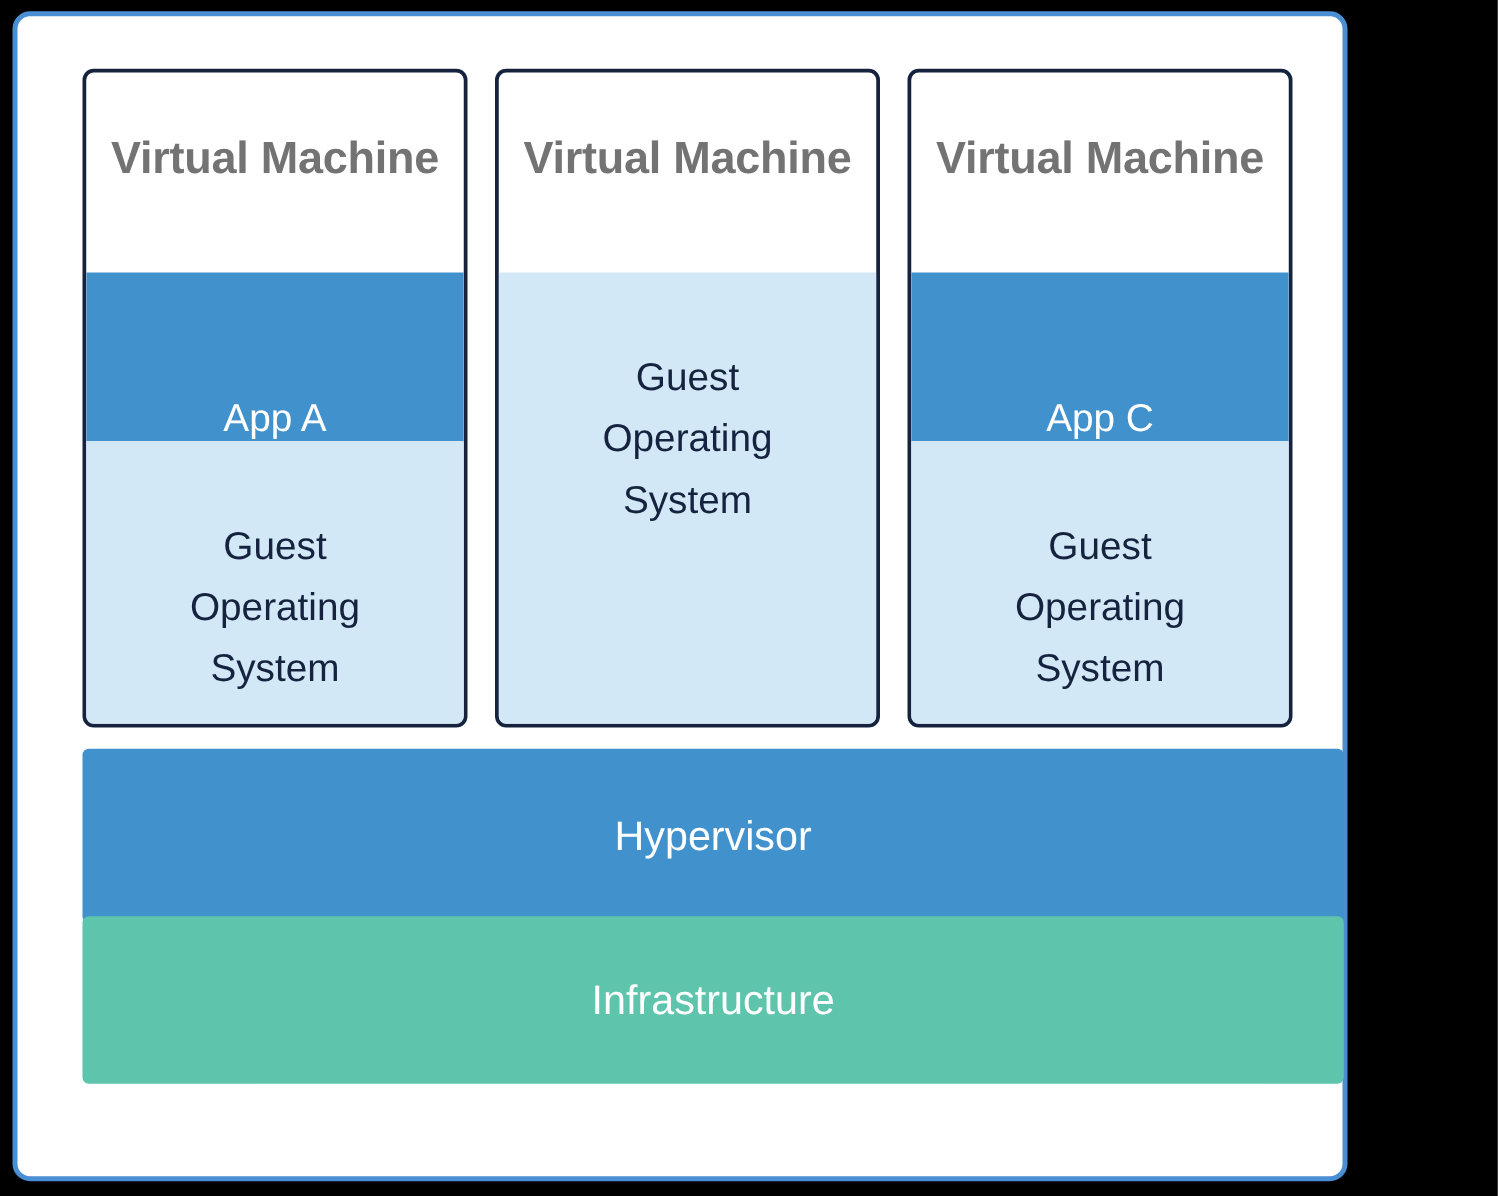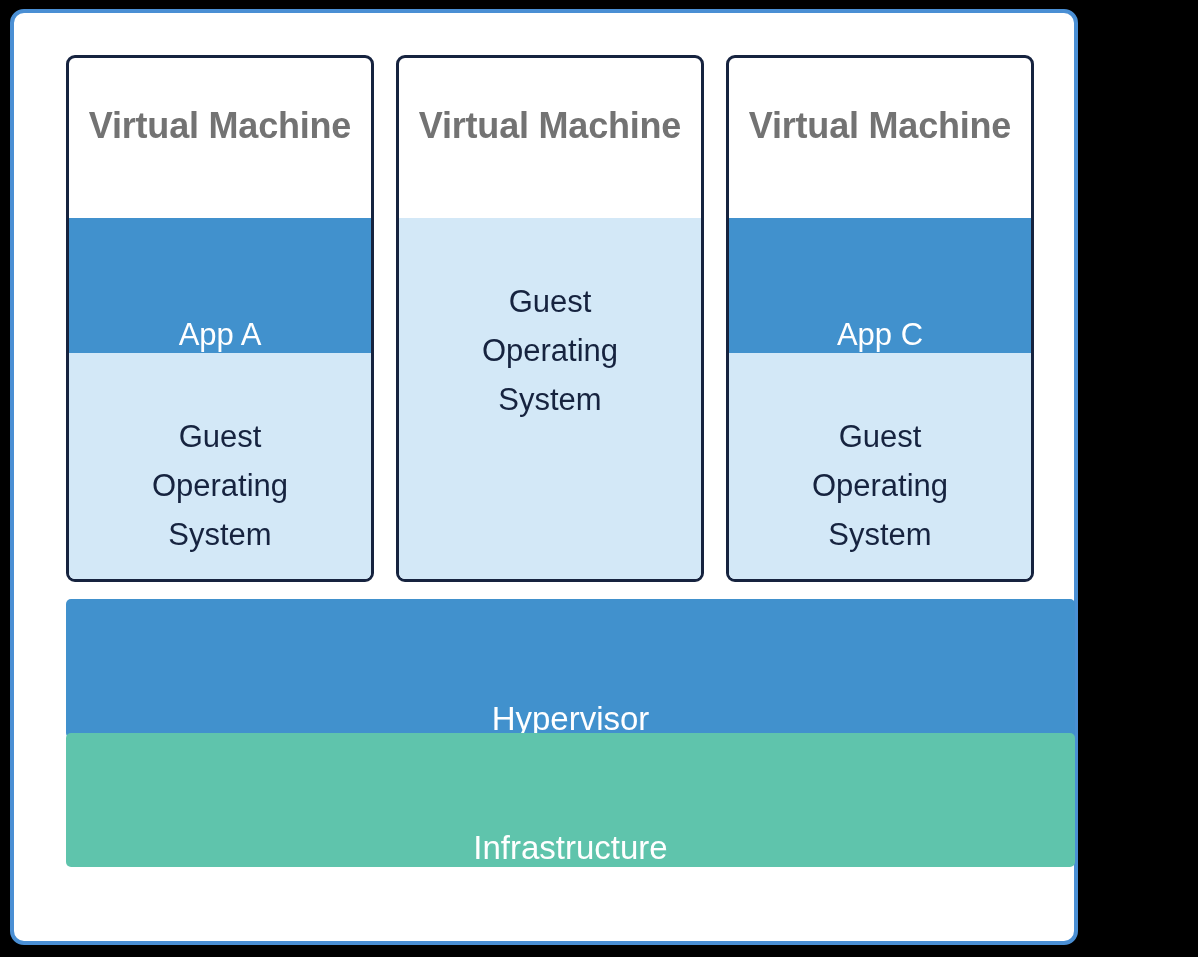--- a/index.html
+++ b/index.html
@@ -111,21 +111,21 @@
     white-space: nowrap;
   }
 
   
   .stack-bar {
     position: absolute;
     left: 52px;
     width: 1009px;
     border-radius: 5px;
     display: flex;
-    align-items: flex-end;
+    align-items: center;
     justify-content: center;
   }
 
   .stack-bar-label {
     font-size: 33px;
     color: #ffffff;
     font-weight: normal;
   }
 
   .hypervisor-bar {

